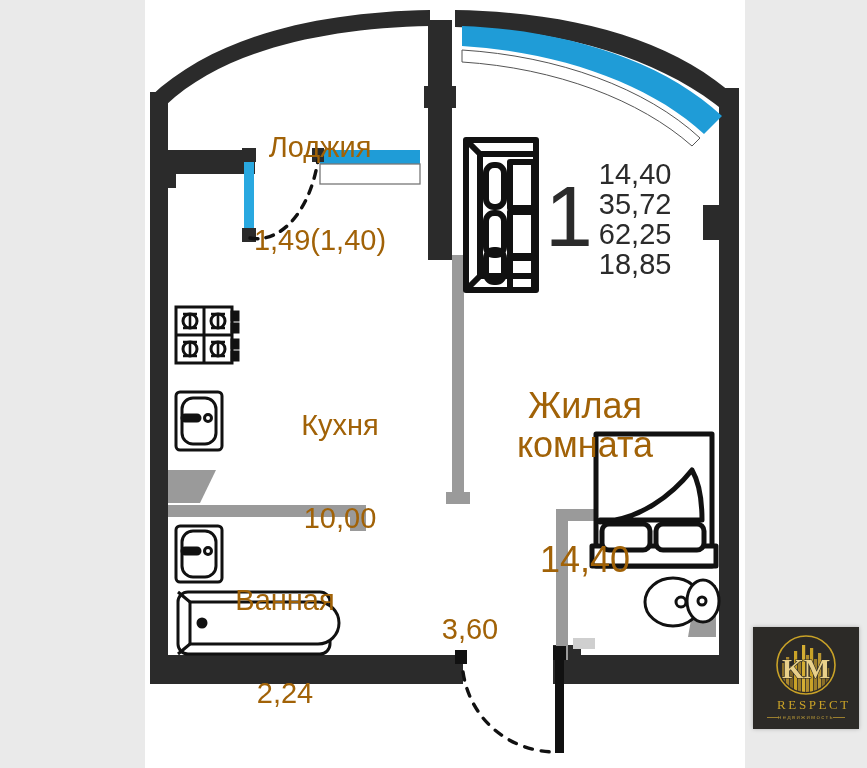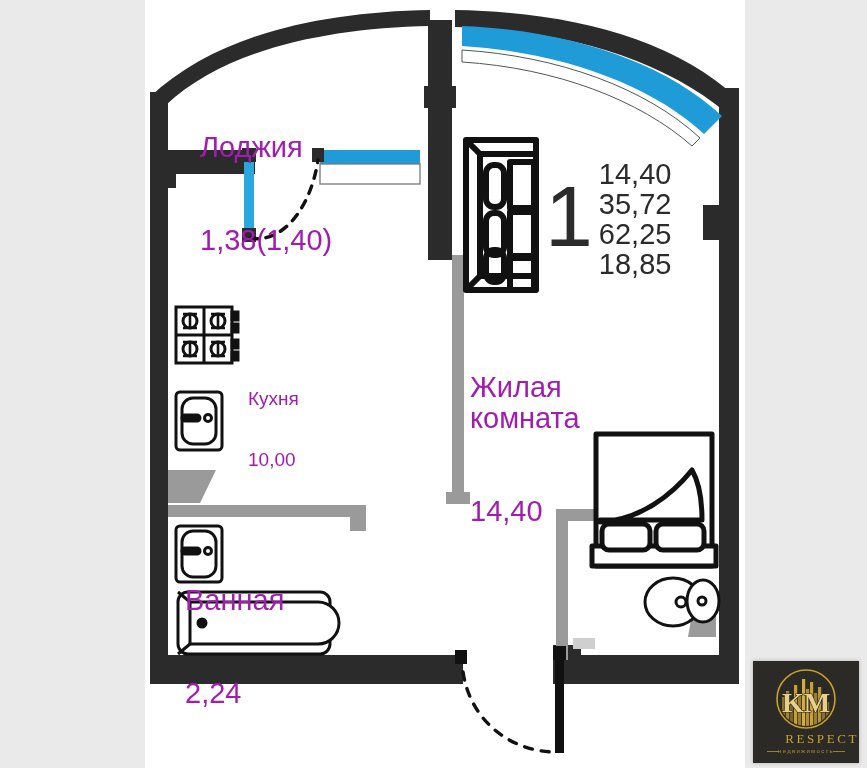--- a/index.html
+++ b/index.html
@@ -21,30 +21,30 @@
   }
   #plan-svg {
     position: absolute;
     left: 0; top: 0;
     width: 867px;
     height: 768px;
     display: block;
   }
   .lbl {
     position: absolute;
-    color: #a21caf;
+    color: #a16207;
     font-family: "Liberation Sans", sans-serif;
-    text-align: left;
+    text-align: center;
     white-space: pre;
     line-height: 1.07;
     letter-spacing: 0px;
   }
   #label-loggia { left: 200px; top: 70px; width: 240px; font-size: 29px; }
-  #label-kitchen { left: 248px; top: 348px; width: 200px; font-size: 19px; }
-  #label-living  { left: 470px; top: 310px; width: 230px; font-size: 29px; }
+  #label-kitchen { left: 240px; top: 348px; width: 200px; font-size: 29px; }
+  #label-living  { left: 470px; top: 310px; width: 230px; font-size: 36px; }
   #label-bath    { left: 185px; top: 523px; width: 200px; font-size: 29px; }
   #label-hall    { left: 355px; top: 552px; width: 230px; font-size: 29px; }
 
   #summary-block {
     position: absolute;
     left: 545px;
     top: 160px;
     width: 180px;
     display: flex;
     align-items: center;
@@ -63,40 +63,40 @@
     align-items: flex-end;
     font-size: 29px;
     color: #2b2b2b;
     line-height: 1.03;
   }
 
   
   #logo-watermark {
     position: absolute;
     left: 753px;
-    top: 661px;
+    top: 627px;
     width: 106px;
     height: 102px;
     background: #2c2a27;
     box-shadow: 0 0 4px rgba(0,0,0,0.25);
     overflow: hidden;
   }
   #logo-emblem {
     position: absolute;
     left: 50%;
     top: 6px;
     transform: translateX(-50%);
     width: 64px;
     height: 64px;
   }
   #logo-respect {
     position: absolute;
     left: 0; right: 0;
     top: 70px;
-    text-align: right;
+    text-align: center;
     color: #c9a227;
     font-size: 13px;
     letter-spacing: 2.6px;
     font-family: "Liberation Serif", serif;
     margin-left: 16px;
   }
   #logo-tagline {
     position: absolute;
     left: 0; right: 0;
     top: 87px;
@@ -259,40 +259,41 @@
       <ellipse cx="673" cy="602" rx="28" ry="24"></ellipse>
       <ellipse cx="703" cy="601" rx="16" ry="21"></ellipse>
       <circle cx="681" cy="602" r="5"></circle>
       <circle cx="702" cy="601" r="4"></circle>
     </g>
 
   </svg>
 
   <div class="lbl" id="label-loggia">
     <div>Лоджия</div>
-    <div>1,38(1,40)</div>
+    <div>1,49(1,40)</div>
   </div>
 
   <div class="lbl" id="label-kitchen">
     <div>Кухня</div>
     <div>10,00</div>
   </div>
 
   <div class="lbl" id="label-living">
     <div>Жилая
 комната</div>
     <div>14,40</div>
   </div>
 
   <div class="lbl" id="label-bath">
     <div>Ванная</div>
     <div>2,24</div>
   </div>
 
   <div class="lbl" id="label-hall">
+    <div>3,60</div>
   </div>
 
   <div id="summary-block">
     <div id="rooms-count">1</div>
     <div id="area-list">
       <div>14,40</div>
       <div>35,72</div>
       <div>62,25</div>
       <div>18,85</div>
     </div>

